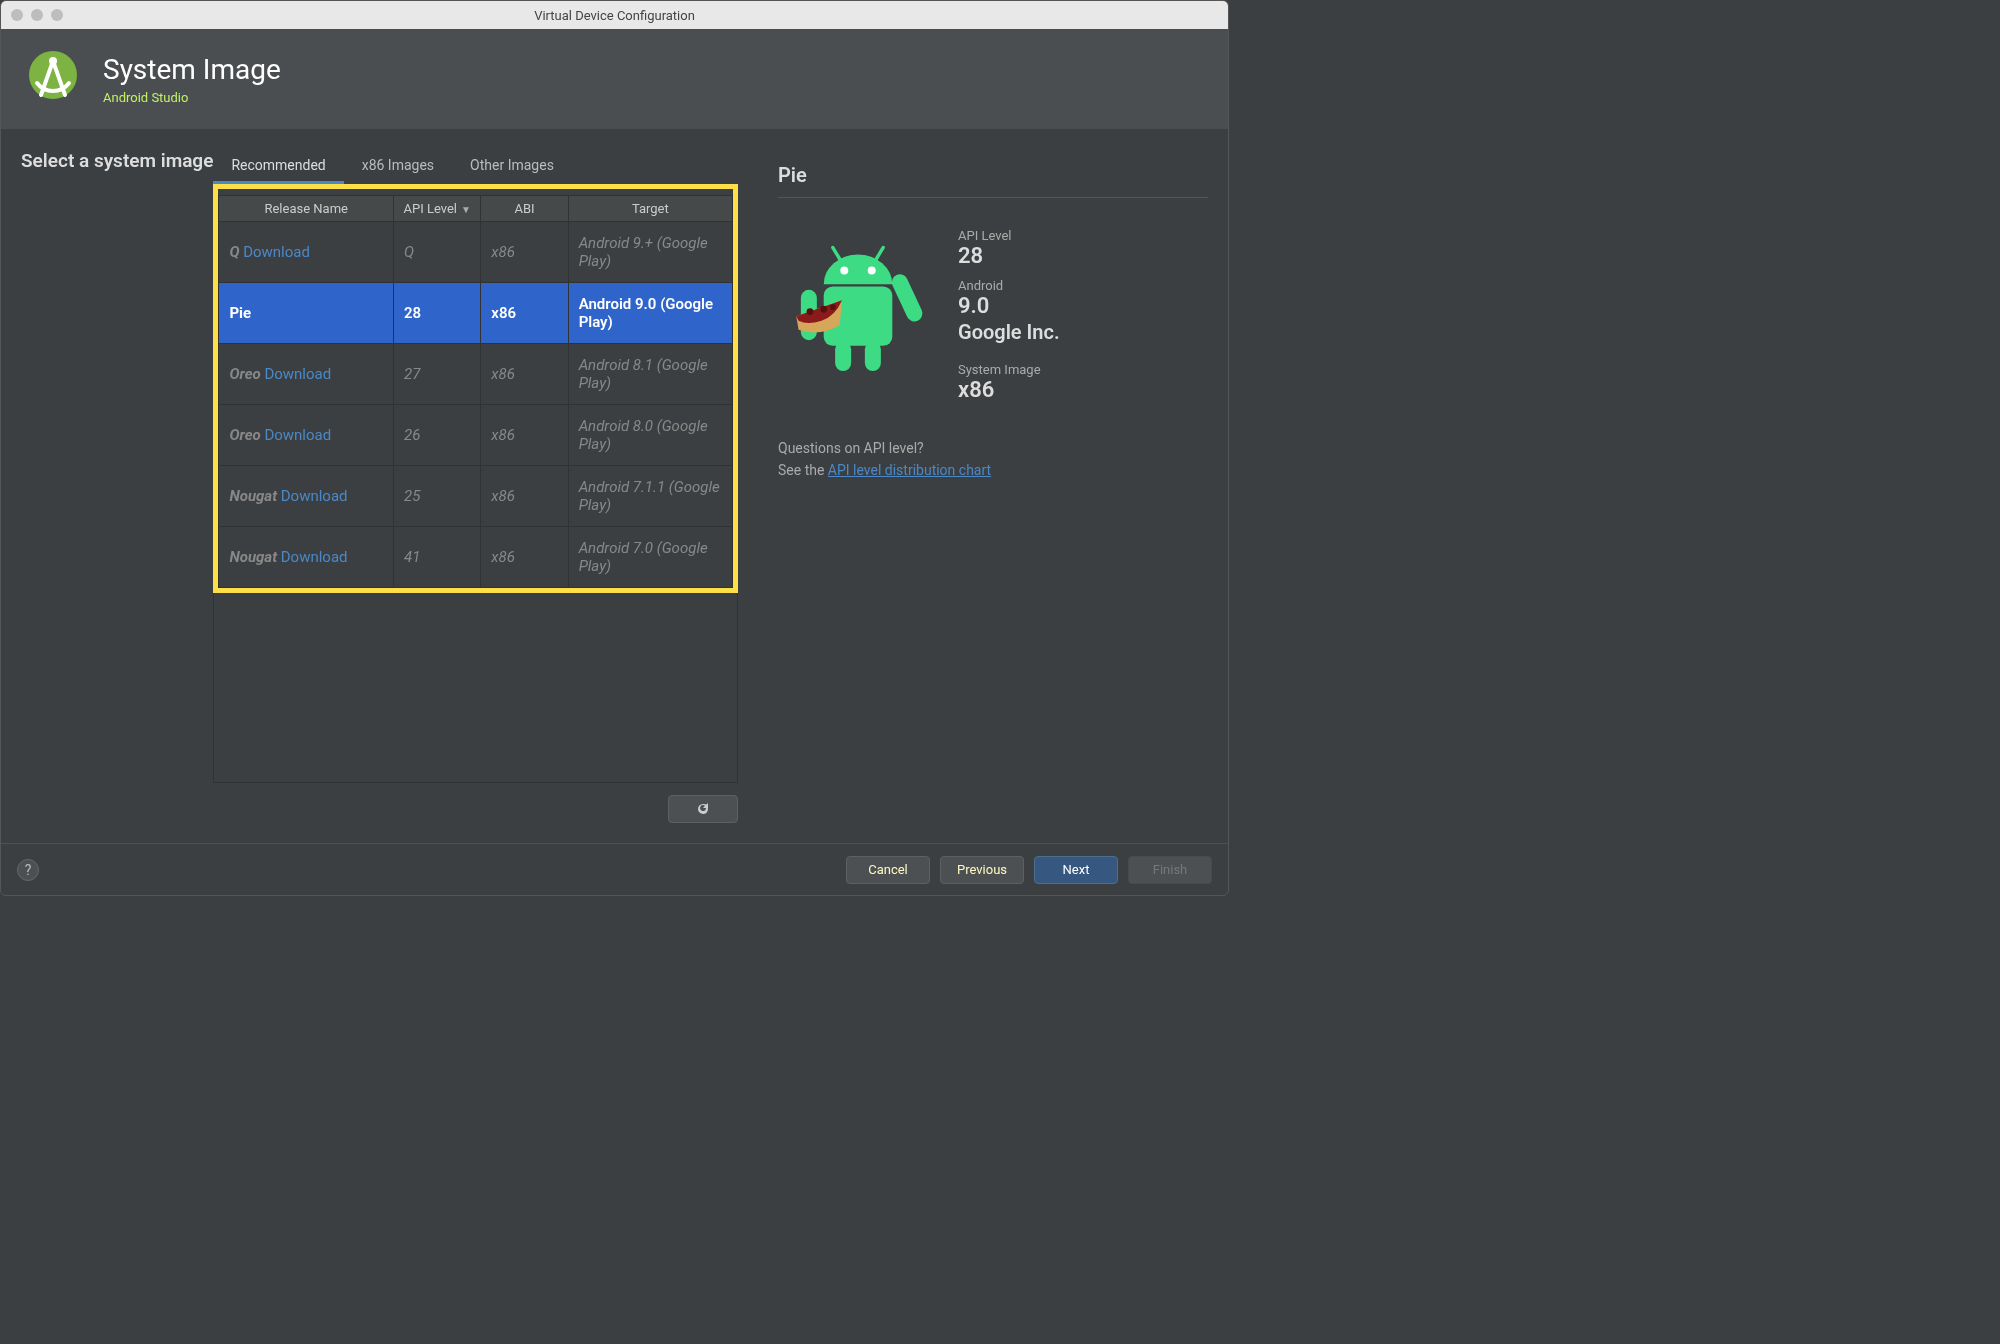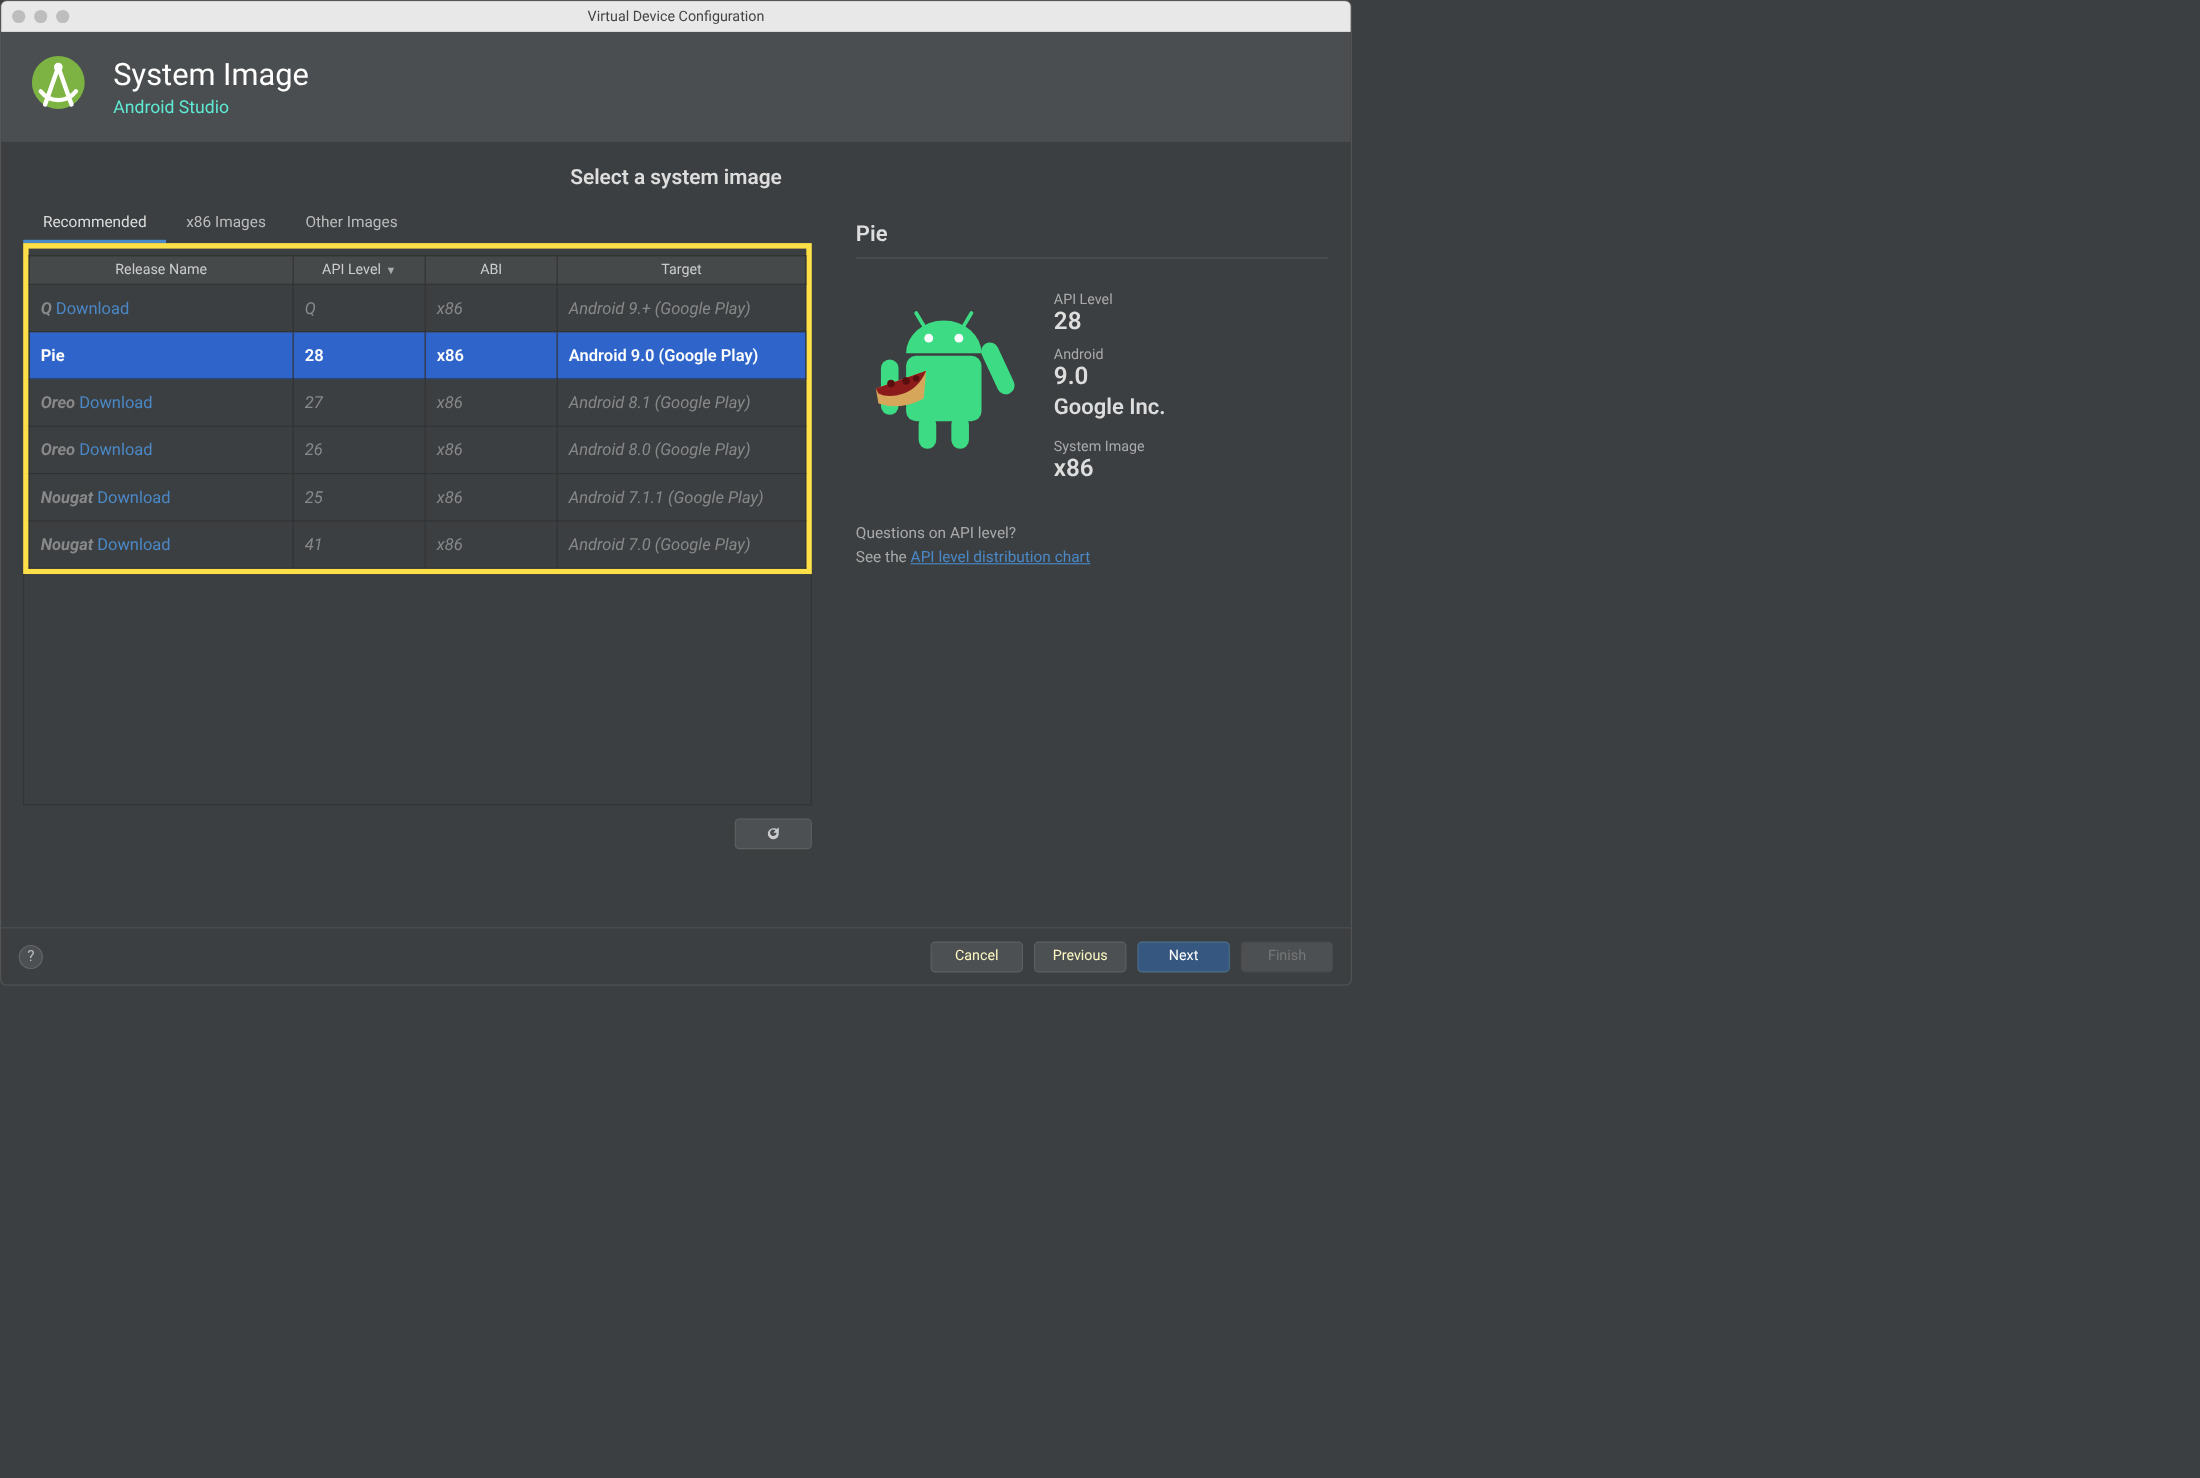--- a/index.html
+++ b/index.html
@@ -38,29 +38,28 @@
 
   .header {
     background: #4b4e50;
     padding: 18px 20px 18px 20px;
     display: flex;
     align-items: center;
     gap: 18px;
   }
   .header .logo { width: 64px; height: 64px; }
   .header h1 { color: #fff; font-size: 28px; font-weight: 400; margin-bottom: 4px;}
-  .header .sub { color: #5eead4; font-size: 16px; }
+  .header .sub { color: #bef264; font-size: 13px; }
 
   .content {
     flex: 1;
     display: flex;
-    flex-direction: column;
+    flex-direction: row;
     padding: 20px;
     overflow: hidden;
-    align-items: center;
   }
   .section-title {
     color: #ddd; font-size: 19px; font-weight: 600; margin-bottom: 14px;
   }
 
   .main-row { display: flex; flex: 1; gap: 40px; overflow: hidden; }
   .left { flex: 1; display: flex; flex-direction: column; }
   .right { width: 430px; padding-top: 14px; }
 
   .tabs { display: flex; gap: 0; border-bottom: 0; }

